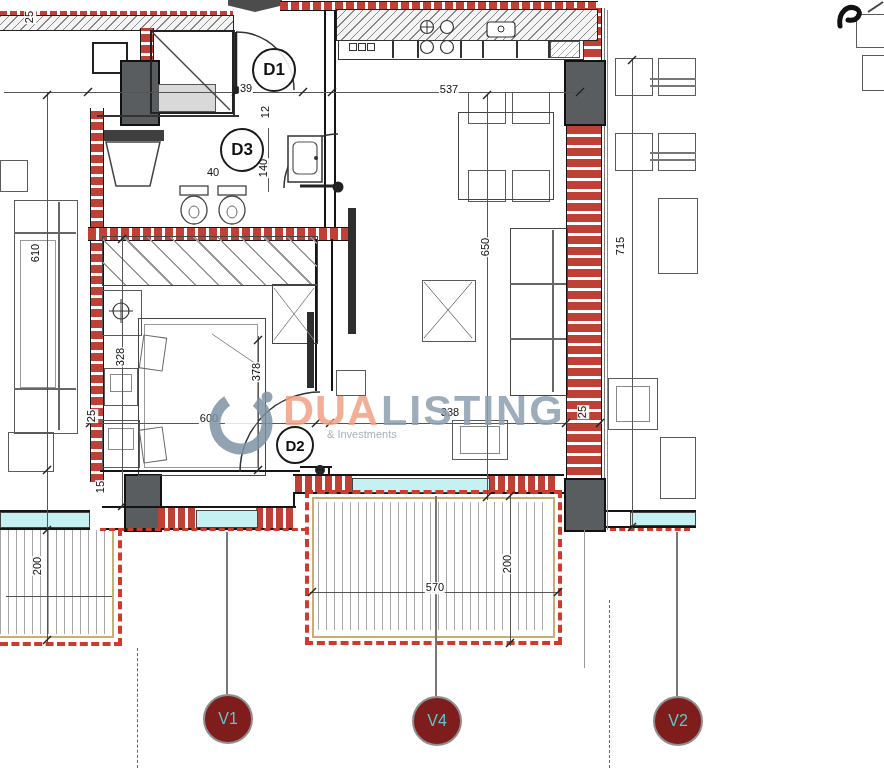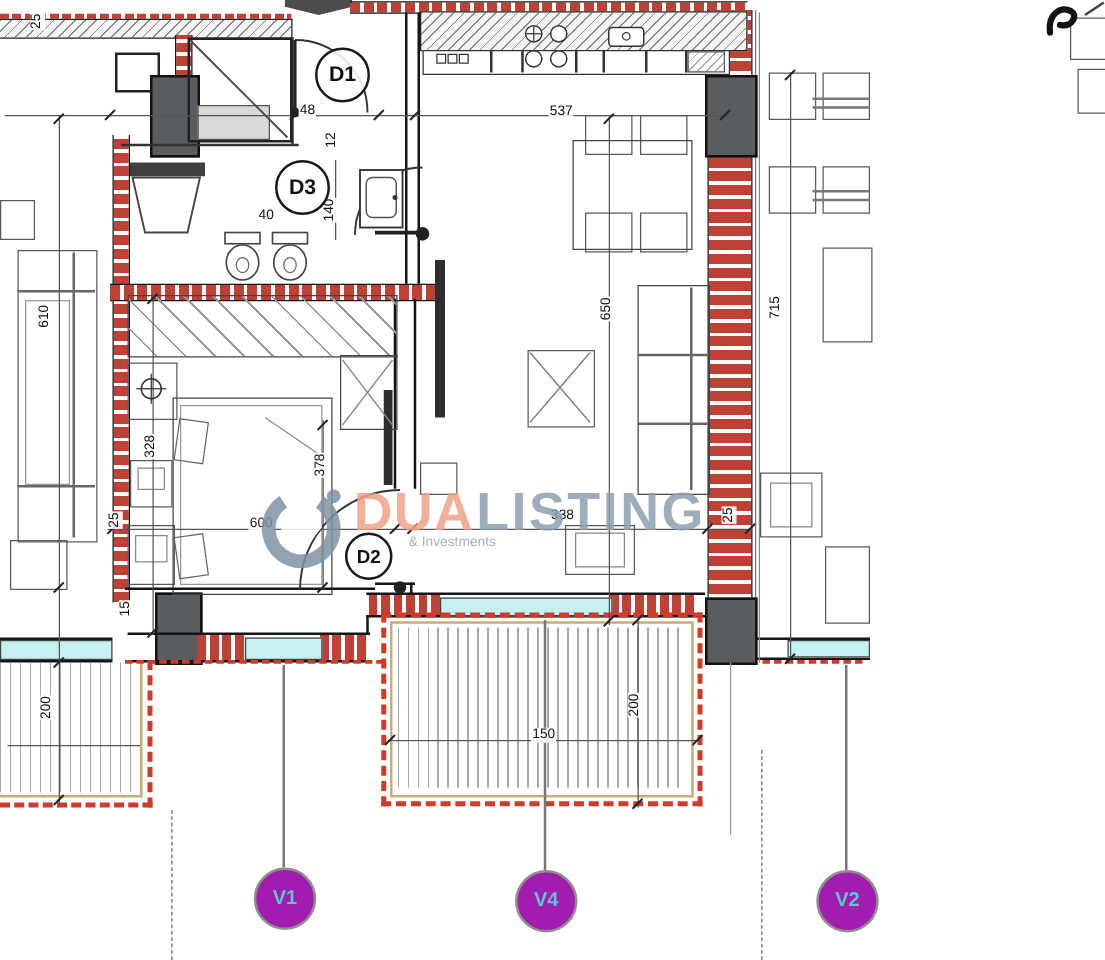--- a/index.html
+++ b/index.html
@@ -26,22 +26,22 @@
         background-image:repeating-linear-gradient(45deg,transparent 0 15px,#999 15px 16.5px);}
   .tdash{position:absolute;border:4px dashed #d03a2a;}
   .tan{position:absolute;border:2px solid #c8ad77;}
   .dashv{position:absolute;border-left:1.5px dashed #666;}
   .dim{position:absolute;font-size:11px;color:#111;background:rgba(255,255,255,.92);
        padding:0 1px;line-height:1.05;white-space:nowrap;transform:translate(-50%,-50%);}
   .dim.v{transform:translate(-50%,-50%) rotate(-90deg);}
   .circleD{position:absolute;border:2px solid #1a1a1a;border-radius:50%;
            background:rgba(255,255,255,.88);display:flex;align-items:center;justify-content:center;
            font-weight:bold;font-size:17px;color:#111;}
-  .circleV{position:absolute;border:2.5px solid #8f8f8f;border-radius:50%;background:#a21caf;
-           display:flex;align-items:center;justify-content:center;font-weight:bold;
+  .circleV{position:absolute;border:2.5px solid #8f8f8f;border-radius:50%;background:#7f1d1d;
+           display:flex;align-items:center;justify-content:center;font-weight:normal;
            font-size:16px;color:#5cc6cc;}
   .cyan{position:absolute;background:#c6f1f2;border:1px solid #444;}
   #wm{position:absolute;left:205px;top:384px;width:360px;height:70px;opacity:.85;}
   #wm .brand{position:absolute;left:78px;top:2px;font-size:43px;font-weight:bold;
              letter-spacing:1px;color:#f2a185;}
   #wm .brand2{position:absolute;left:176px;top:2px;font-size:43px;font-weight:bold;
               letter-spacing:2px;color:#8d9fb0;}
   #wm .tag{position:absolute;left:122px;top:44px;font-size:11px;color:#98a4b0;}
   svg.overlay{position:absolute;left:0;top:0;pointer-events:none;}
 </style>
@@ -264,40 +264,40 @@
         <line x1="254" y1="474" x2="262" y2="466"></line>
       <line x1="43" y1="99" x2="51" y2="91"></line>
         <line x1="43" y1="474" x2="51" y2="466"></line>
     </g>
 
     <path d="M840,26 C838,12 848,4 857,9 C863,13 857,22 848,20" fill="none" stroke="#111" stroke-width="5" stroke-linecap="round"></path>
     <line x1="868" y1="12" x2="883" y2="2" stroke="#444" stroke-width="2"></line>
   </svg>
 
   <div class="dim v" style="left:30px;top:17px;">25</div>
-  <div class="dim" style="left:246px;top:89px;">48</div>
+  <div class="dim" style="left:246px;top:89px;">39</div>
   <div class="dim v" style="left:266px;top:112px;">12</div>
   <div class="dim" style="left:213px;top:173px;">40</div>
   <div class="dim v" style="left:264px;top:168px;">140</div>
   <div class="dim" style="left:449px;top:90px;">537</div>
   <div class="dim v" style="left:486px;top:247px;">650</div>
   <div class="dim v" style="left:621px;top:246px;">715</div>
   <div class="dim v" style="left:36px;top:253px;">610</div>
   <div class="dim v" style="left:121px;top:357px;">328</div>
   <div class="dim v" style="left:92px;top:416px;">25</div>
   <div class="dim" style="left:209px;top:419px;">600</div>
   <div class="dim v" style="left:257px;top:372px;">378</div>
   <div class="dim" style="left:450px;top:413px;">338</div>
   <div class="dim v" style="left:583px;top:412px;">25</div>
-  <div class="dim" style="left:435px;top:588px;">150</div>
+  <div class="dim" style="left:435px;top:588px;">570</div>
   <div class="dim v" style="left:508px;top:564px;">200</div>
   <div class="dim v" style="left:38px;top:566px;">200</div>
   <div class="dim v" style="left:101px;top:487px;">15</div>
 
-  <div class="circleD" style="left:252px;top:38px;width:40px;height:40px;">D1</div>
+  <div class="circleD" style="left:252px;top:48px;width:40px;height:40px;">D1</div>
   <div class="circleD" style="left:220px;top:128px;width:40px;height:40px;">D3</div>
   <div class="circleD" style="left:276px;top:426px;width:34px;height:34px;font-size:15px;">D2</div>
 
   <div class="circleV" style="left:203px;top:694px;width:46px;height:46px;">V1</div>
   <div class="circleV" style="left:412px;top:696px;width:46px;height:46px;">V4</div>
   <div class="circleV" style="left:653px;top:696px;width:46px;height:46px;">V2</div>
 
   <div id="wm">
     <svg width="74" height="76" viewBox="0 0 74 76">
       <circle cx="36" cy="39" r="26" fill="none" stroke="#7e93a4" stroke-width="11" stroke-dasharray="132 32" transform="rotate(-55 36 39)"></circle>

